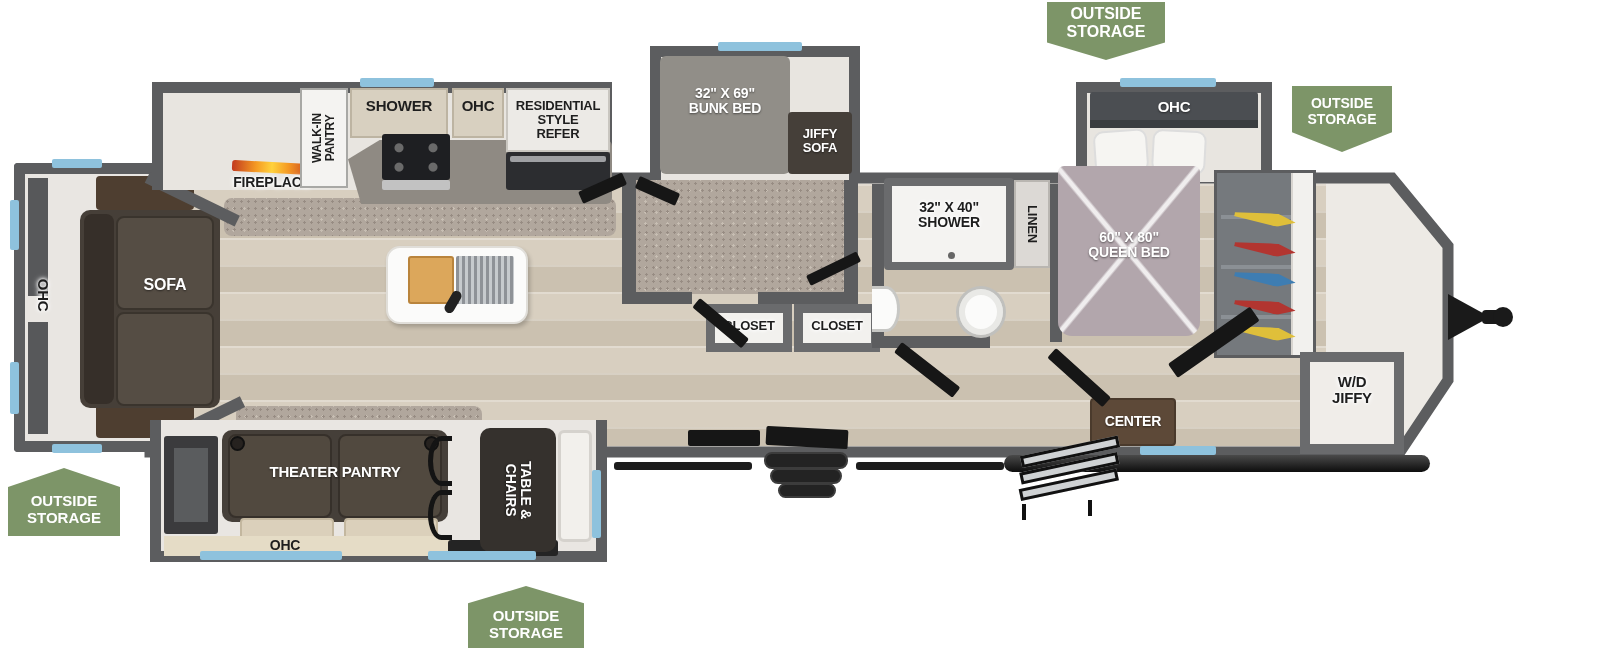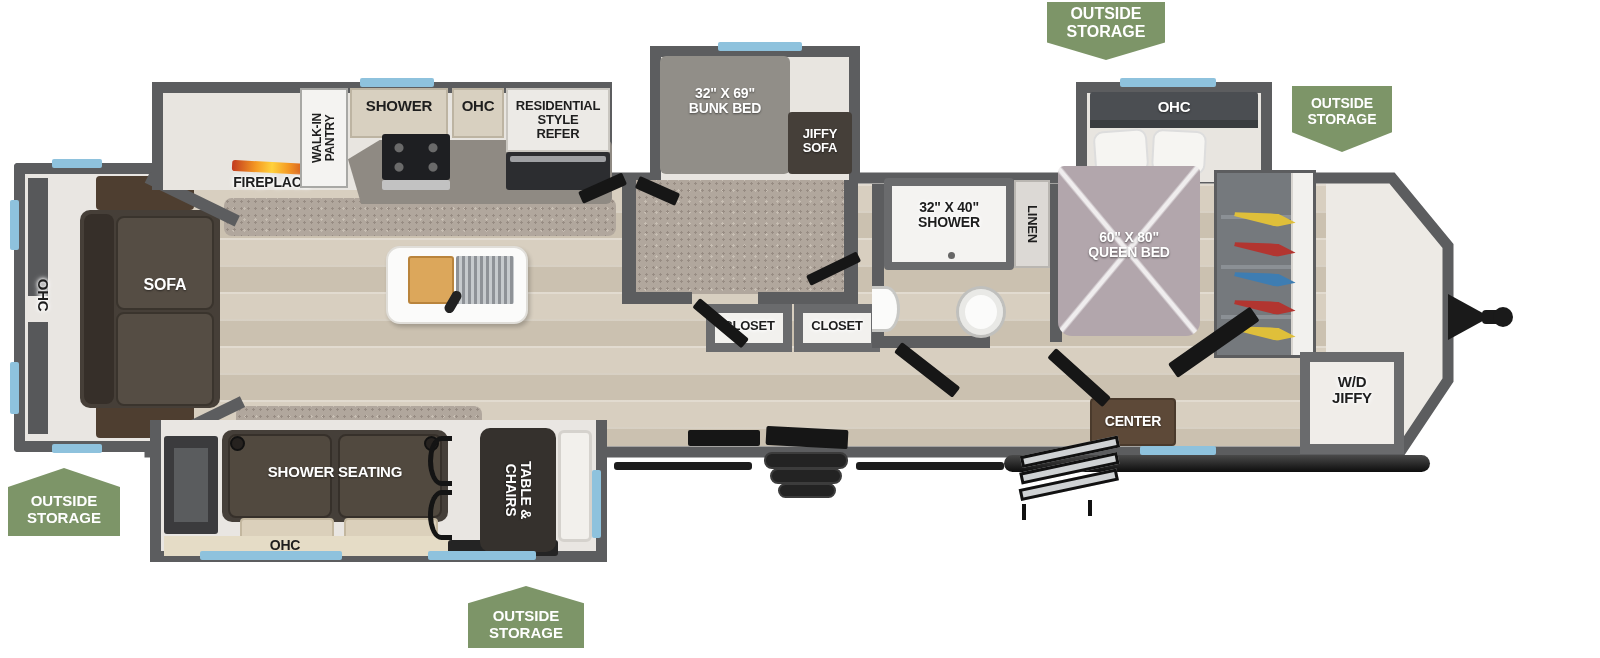--- a/index.html
+++ b/index.html
@@ -177,21 +177,21 @@
   <div class="slide" style="left:150px;top:420px;width:457px;height:142px;border-top:none;background:#e9e6e2;"></div>
   <div style="left:164px;top:436px;width:54px;height:98px;background:#3b3b3d;border-radius:3px;">
     <div style="left:10px;top:12px;width:34px;height:74px;background:#5a5c5e;"></div>
   </div>
   <div style="left:222px;top:430px;width:226px;height:92px;background:#453f39;border-radius:10px;">
     <div style="left:6px;top:4px;width:104px;height:84px;background:#51493f;border:2px solid #36302a;border-radius:8px;"></div>
     <div style="left:116px;top:4px;width:104px;height:84px;background:#51493f;border:2px solid #36302a;border-radius:8px;"></div>
     <div style="left:8px;top:6px;width:15px;height:15px;background:#26221f;border:2px solid #111;border-radius:50%;"></div>
     <div style="left:202px;top:6px;width:15px;height:15px;background:#26221f;border:2px solid #111;border-radius:50%;"></div>
   </div>
-  <div class="lbl wlbl" style="left:250px;top:462px;width:170px;height:20px;font-size:15px;z-index:5;">SHOWER SEATING</div>
+  <div class="lbl wlbl" style="left:250px;top:462px;width:170px;height:20px;font-size:15px;z-index:5;">THEATER PANTRY</div>
   <div style="left:240px;top:518px;width:94px;height:26px;background:#dbd0bb;border:2px solid #c3b79f;border-radius:4px;"></div>
   <div style="left:344px;top:518px;width:94px;height:26px;background:#dbd0bb;border:2px solid #c3b79f;border-radius:4px;"></div>
   <div style="left:164px;top:536px;width:286px;height:20px;background:#e5dcc6;"></div>
   <div class="lbl" style="left:240px;top:537px;width:90px;height:18px;font-size:14px;z-index:5;">OHC</div>
   <div class="chair" style="left:428px;top:436px;"></div>
   <div class="chair" style="left:428px;top:490px;"></div>
   <div style="left:448px;top:540px;width:110px;height:16px;background:#242424;border-radius:3px;"></div>
   <div style="left:480px;top:428px;width:76px;height:124px;background:#35312d;border-radius:10px;"></div>
   <div class="lbl wlbl rot90" style="left:480px;top:432px;width:76px;height:116px;font-size:14px;z-index:5;"><span>TABLE &amp;
 CHAIRS</span></div>

